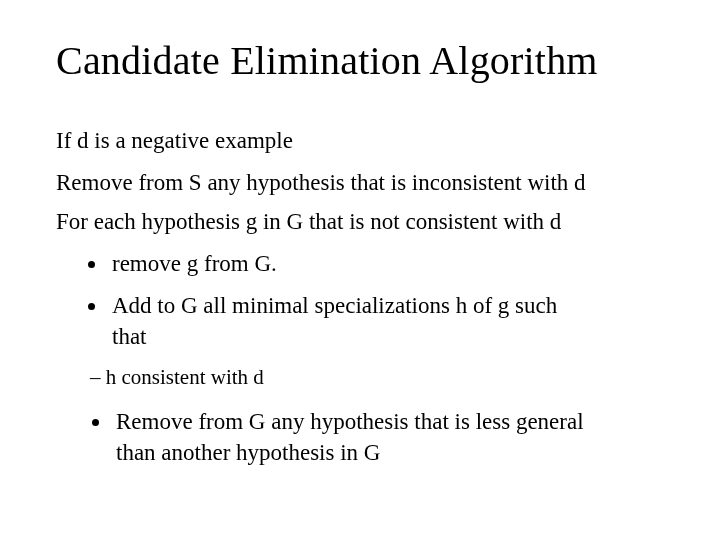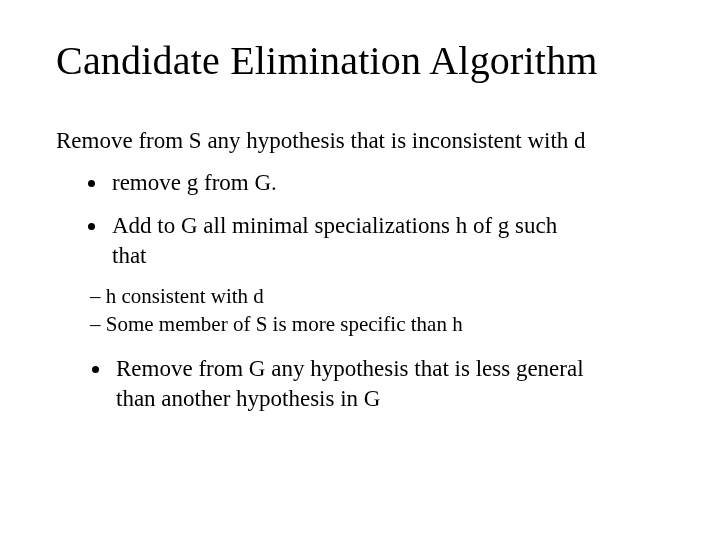--- a/index.html
+++ b/index.html
@@ -62,31 +62,32 @@
 </style>
 </head>
 <body>
 
 <div class="slide">
 
   <h1 class="title">Candidate Elimination Algorithm</h1>
 
   <div class="body">
 
+    <p class="para">If d is a negative example</p>
 
     <p class="para" style="margin-bottom:8px">Remove from S any hypothesis that is inconsistent with d</p>
+    <p class="para" style="margin-bottom:0">For each hypothesis g in G that is not consistent with d</p>
 
     <ul class="ul1">
       <li>remove g from G.</li>
       <li>Add to G all minimal specializations h of g such that</li>
     </ul>
 
     <ul class="ul2">
       <li>h consistent with d</li>
-      <li>Some member of S is more specific than h</li>
     </ul>
 
     <ul class="ul3">
       <li>Remove from G any hypothesis that is less general than another hypothesis in G</li>
     </ul>
 
   </div>
 </div>
 
 </body></html>

